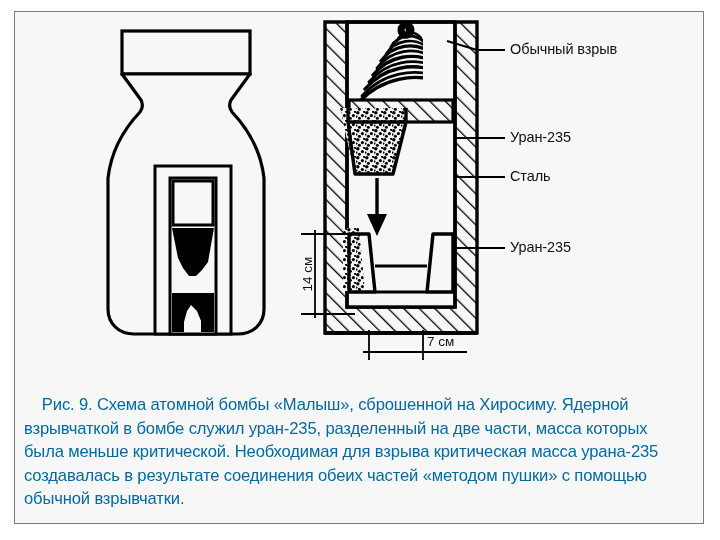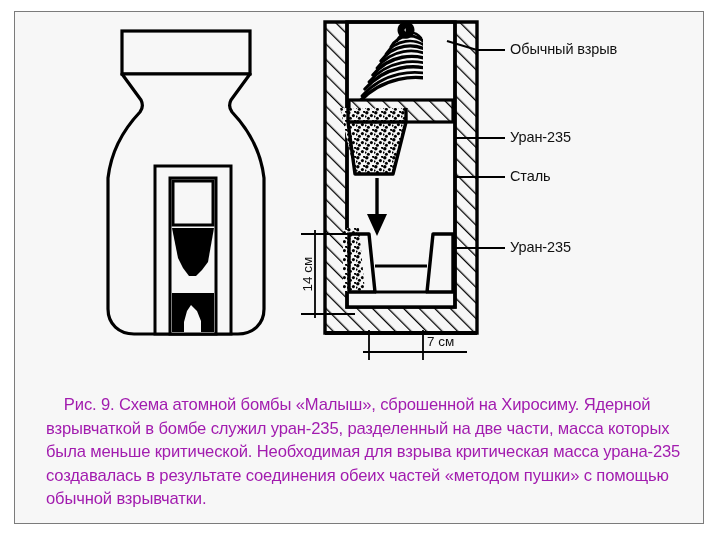--- a/index.html
+++ b/index.html
@@ -34,24 +34,24 @@
   #figure-svg {
     position: absolute;
     left: 15px;
     top: 12px;
     width: 688px;
     height: 348px;
     display: block;
   }
   #caption {
     position: absolute;
-    left: 46px;
+    left: 24px;
     top: 370px;
     width: 648px;
-    color: #a21caf;
+    color: #0369a1;
     font-family: "Liberation Sans", "DejaVu Sans", sans-serif;
     font-size: 16.6px;
     line-height: 23.4px;
     letter-spacing: -0.15px;
     white-space: pre-wrap;
     font-stretch: condensed;
   }
   .lbl {
     font-family: "Liberation Sans", "DejaVu Sans", sans-serif;
     font-size: 14.5px;

